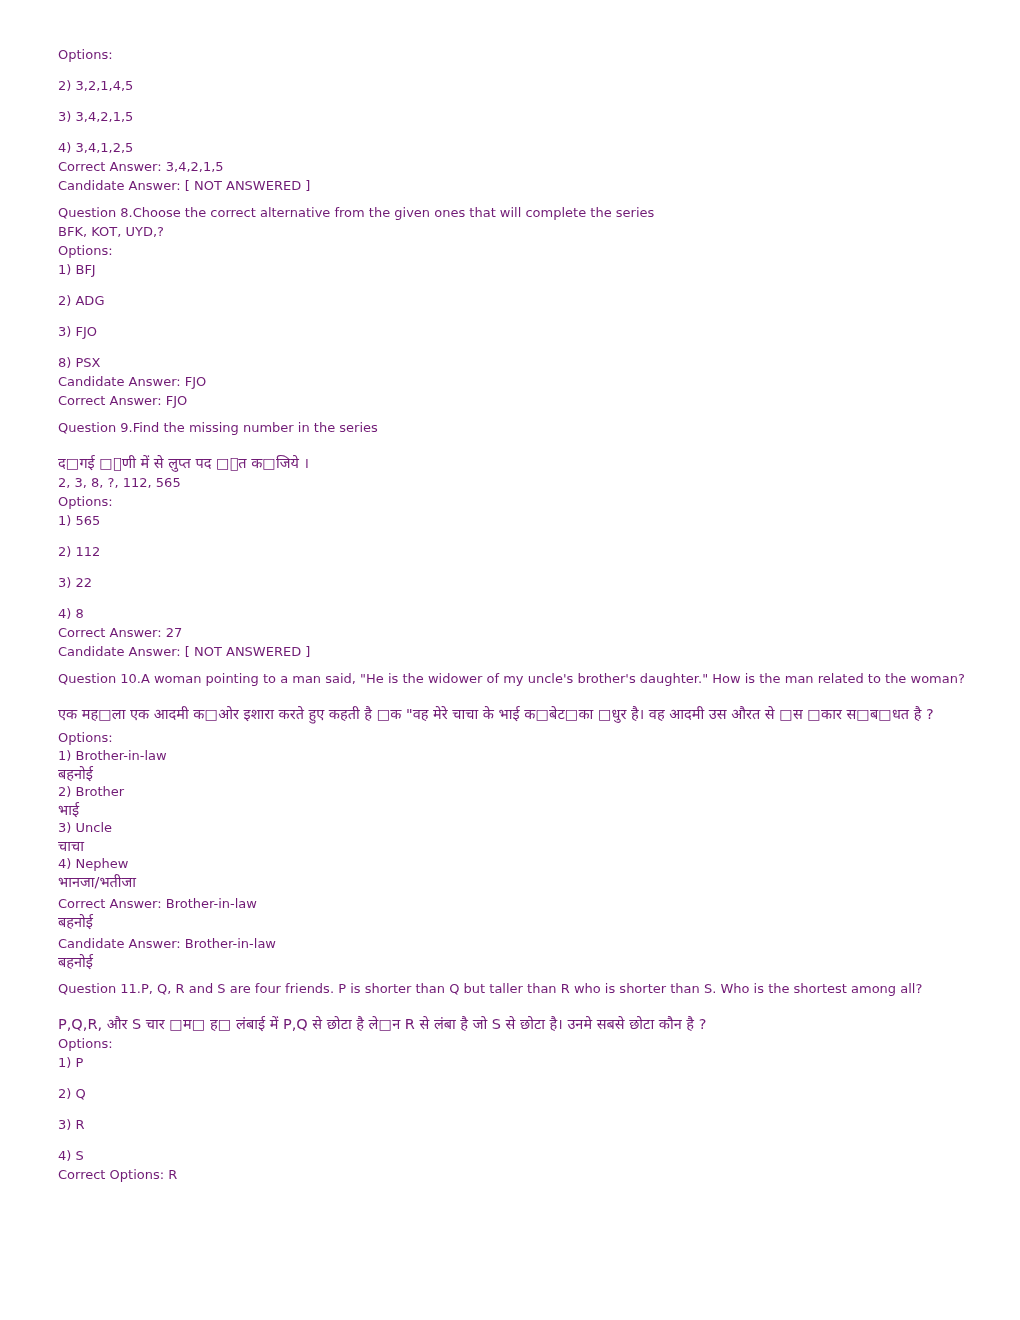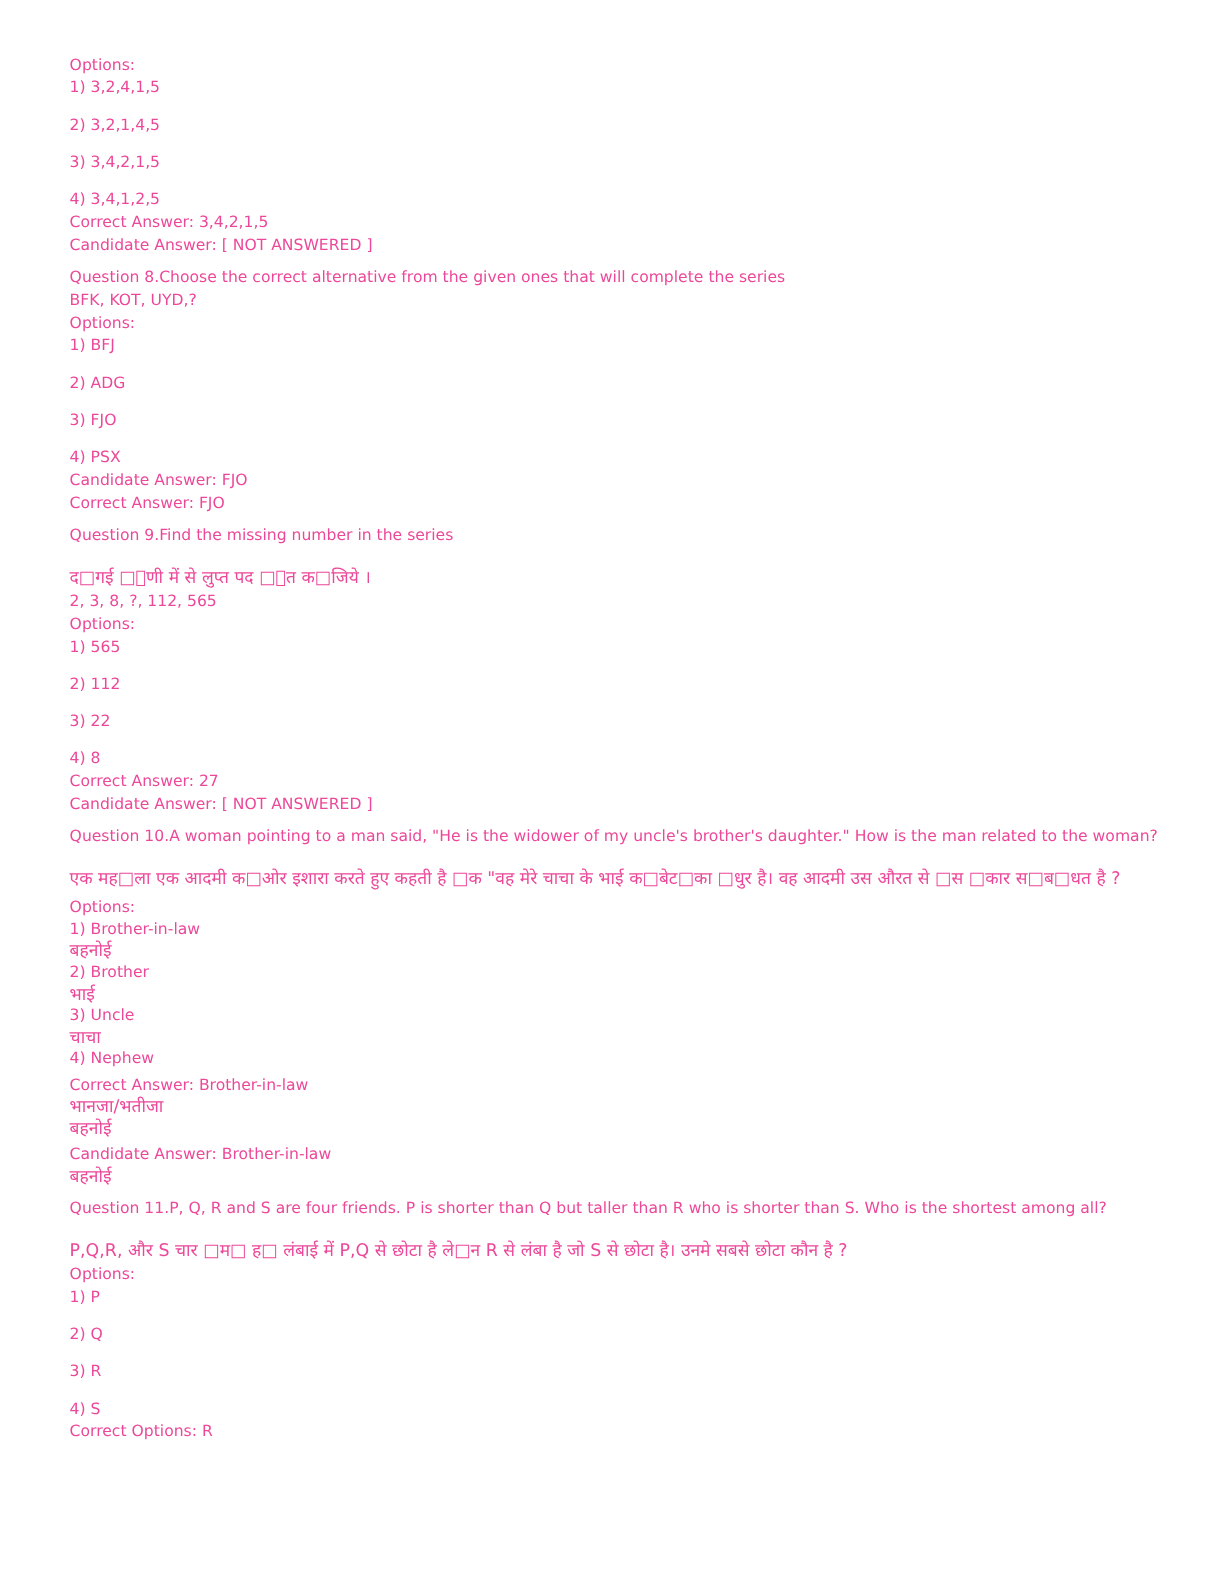--- a/index.html
+++ b/index.html
@@ -7,21 +7,21 @@
     padding: 0;
     background: #ffffff;
   }
   .page {
     position: relative;
     width: 1020px;
     height: 1320px;
     background: #ffffff;
     overflow: hidden;
     font-family: "DejaVu Sans", "Liberation Sans", sans-serif;
-    color: #ec4899;
+    color: #701a75;
   }
   .content {
     padding: 45px 16px 0 58px;
   }
   .line {
     font-size: 13px;
     line-height: 19px;
     white-space: nowrap;
   }
   
@@ -40,36 +40,35 @@
   .gap-sm { margin-top: 4px; }
 </style>
 </head>
 <body>
 
 <div class="page">
   <div class="content">
 
     <section>
       <div class="line">Options:</div>
-      <div class="line">1) 3,2,4,1,5</div>
       <div class="line opt-gap">2) 3,2,1,4,5</div>
       <div class="line opt-gap">3) 3,4,2,1,5</div>
       <div class="line opt-gap">4) 3,4,1,2,5</div>
       <div class="line">Correct Answer: 3,4,2,1,5</div>
       <div class="line">Candidate Answer: [ NOT ANSWERED ]</div>
     </section>
 
     <section class="sec">
       <div class="line">Question 8.Choose the correct alternative from the given ones that will complete the series</div>
       <div class="line">BFK, KOT, UYD,?</div>
       <div class="line">Options:</div>
       <div class="line">1) BFJ</div>
       <div class="line opt-gap">2) ADG</div>
       <div class="line opt-gap">3) FJO</div>
-      <div class="line opt-gap">4) PSX</div>
+      <div class="line opt-gap">8) PSX</div>
       <div class="line">Candidate Answer: FJO</div>
       <div class="line">Correct Answer: FJO</div>
     </section>
 
     <section class="sec">
       <div class="line">Question 9.Find the missing number in the series</div>
       <div class="line hi blank-before">द□गई □ेणी में से लुप्त पद □ात क□जिये ।</div>
       <div class="line">2, 3, 8, ?, 112, 565</div>
       <div class="line">Options:</div>
       <div class="line">1) 565</div>
@@ -84,22 +83,22 @@
       <div class="line">Question 10.A woman pointing to a man said, "He is the widower of my uncle's brother's daughter." How is the man related to the woman?</div>
       <div class="line hi blank-before">एक मह□ला एक आदमी क□ओर इशारा करते हुए कहती है □क "वह मेरे चाचा के भाई क□बेट□का □धुर है। वह आदमी उस औरत से □स □कार स□ब□धत है ?</div>
       <div class="line gap-sm">Options:</div>
       <div class="line tight">1) Brother-in-law</div>
       <div class="line hi tight">बहनोई</div>
       <div class="line tight">2) Brother</div>
       <div class="line hi tight">भाई</div>
       <div class="line tight">3) Uncle</div>
       <div class="line hi tight">चाचा</div>
       <div class="line tight">4) Nephew</div>
+      <div class="line hi tight">भानजा/भतीजा</div>
       <div class="line tight gap-sm">Correct Answer: Brother-in-law</div>
-      <div class="line hi tight">भानजा/भतीजा</div>
       <div class="line hi tight">बहनोई</div>
       <div class="line tight gap-sm">Candidate Answer: Brother-in-law</div>
       <div class="line hi tight">बहनोई</div>
     </section>
 
     <section class="sec">
       <div class="line">Question 11.P, Q, R and S are four friends. P is shorter than Q but taller than R who is shorter than S. Who is the shortest among all?</div>
       <div class="line hi blank-before">P,Q,R, और S चार □म□ ह□ लंबाई में P,Q से छोटा है ले□न R से लंबा है जो S से छोटा है। उनमे सबसे छोटा कौन है ?</div>
       <div class="line">Options:</div>
       <div class="line">1) P</div>

